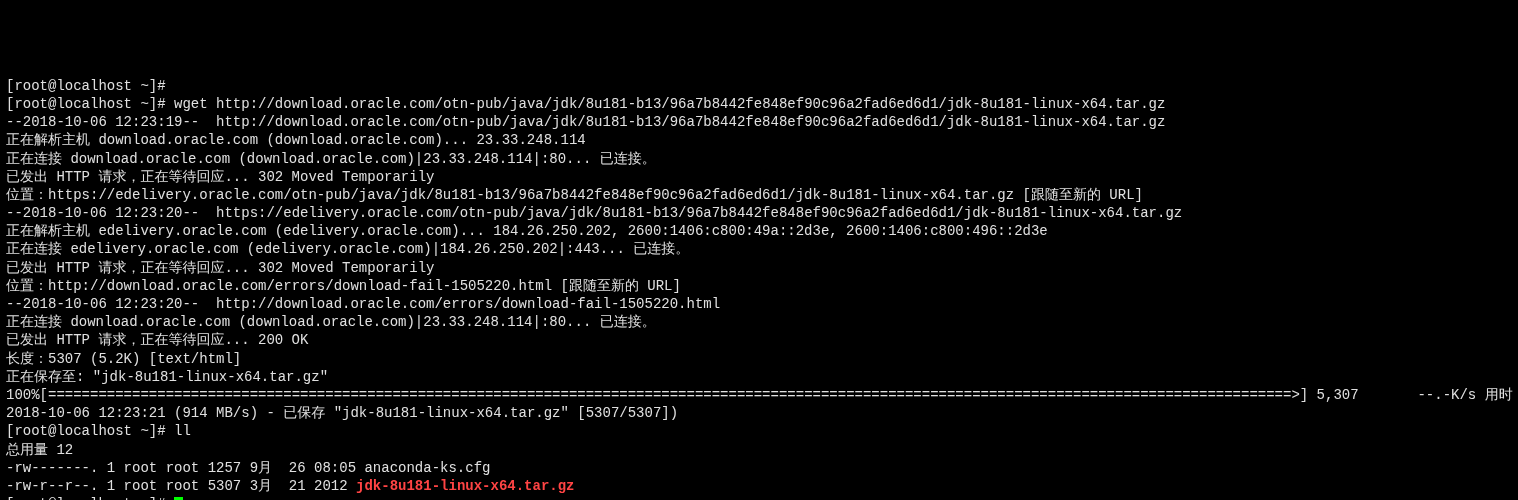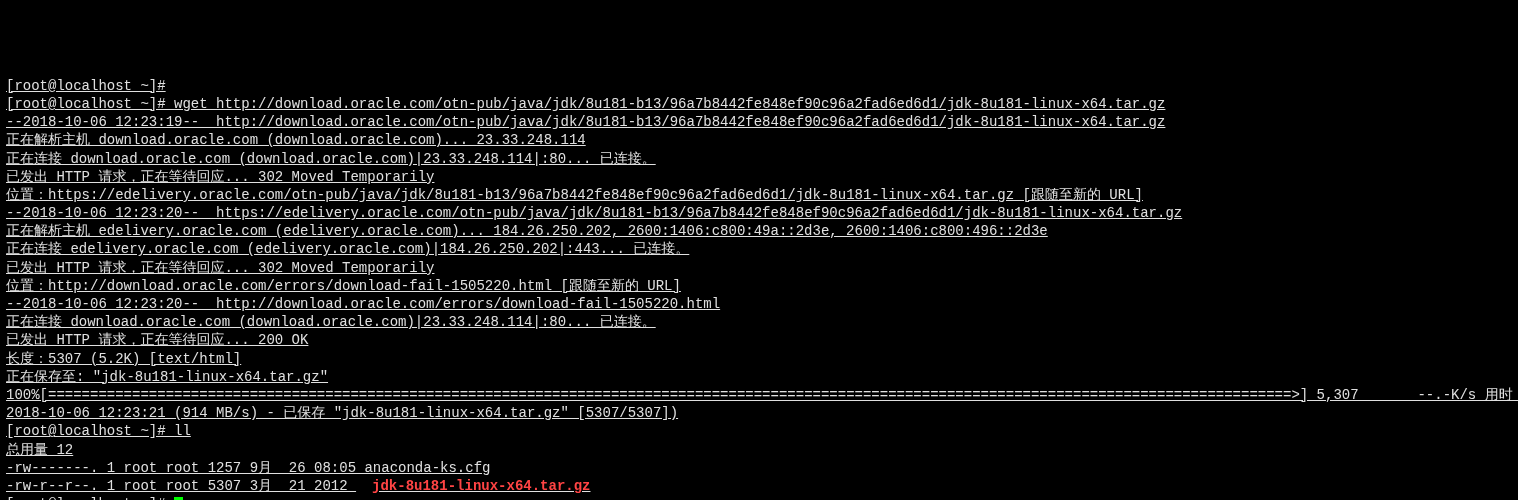--- a/index.html
+++ b/index.html
@@ -12,26 +12,24 @@
       color: #e0e0e0;
       font-family: 'Consolas', 'Monaco', 'Courier New', monospace;
       font-size: 14px;
       line-height: 1.3;
       padding: 4px 6px;
       white-space: pre;
       overflow-x: auto;
     }
     .line {
       display: block;
-      text-decoration: underline;
     }
     .red {
       color: #ff4444;
       font-weight: bold;
-      margin-left: 16px;
     }
     .cursor {
       display: inline-block;
       width: 9px;
       height: 15px;
       background-color: #00ff00;
       vertical-align: text-bottom;
     }
   </style>
 </head>

